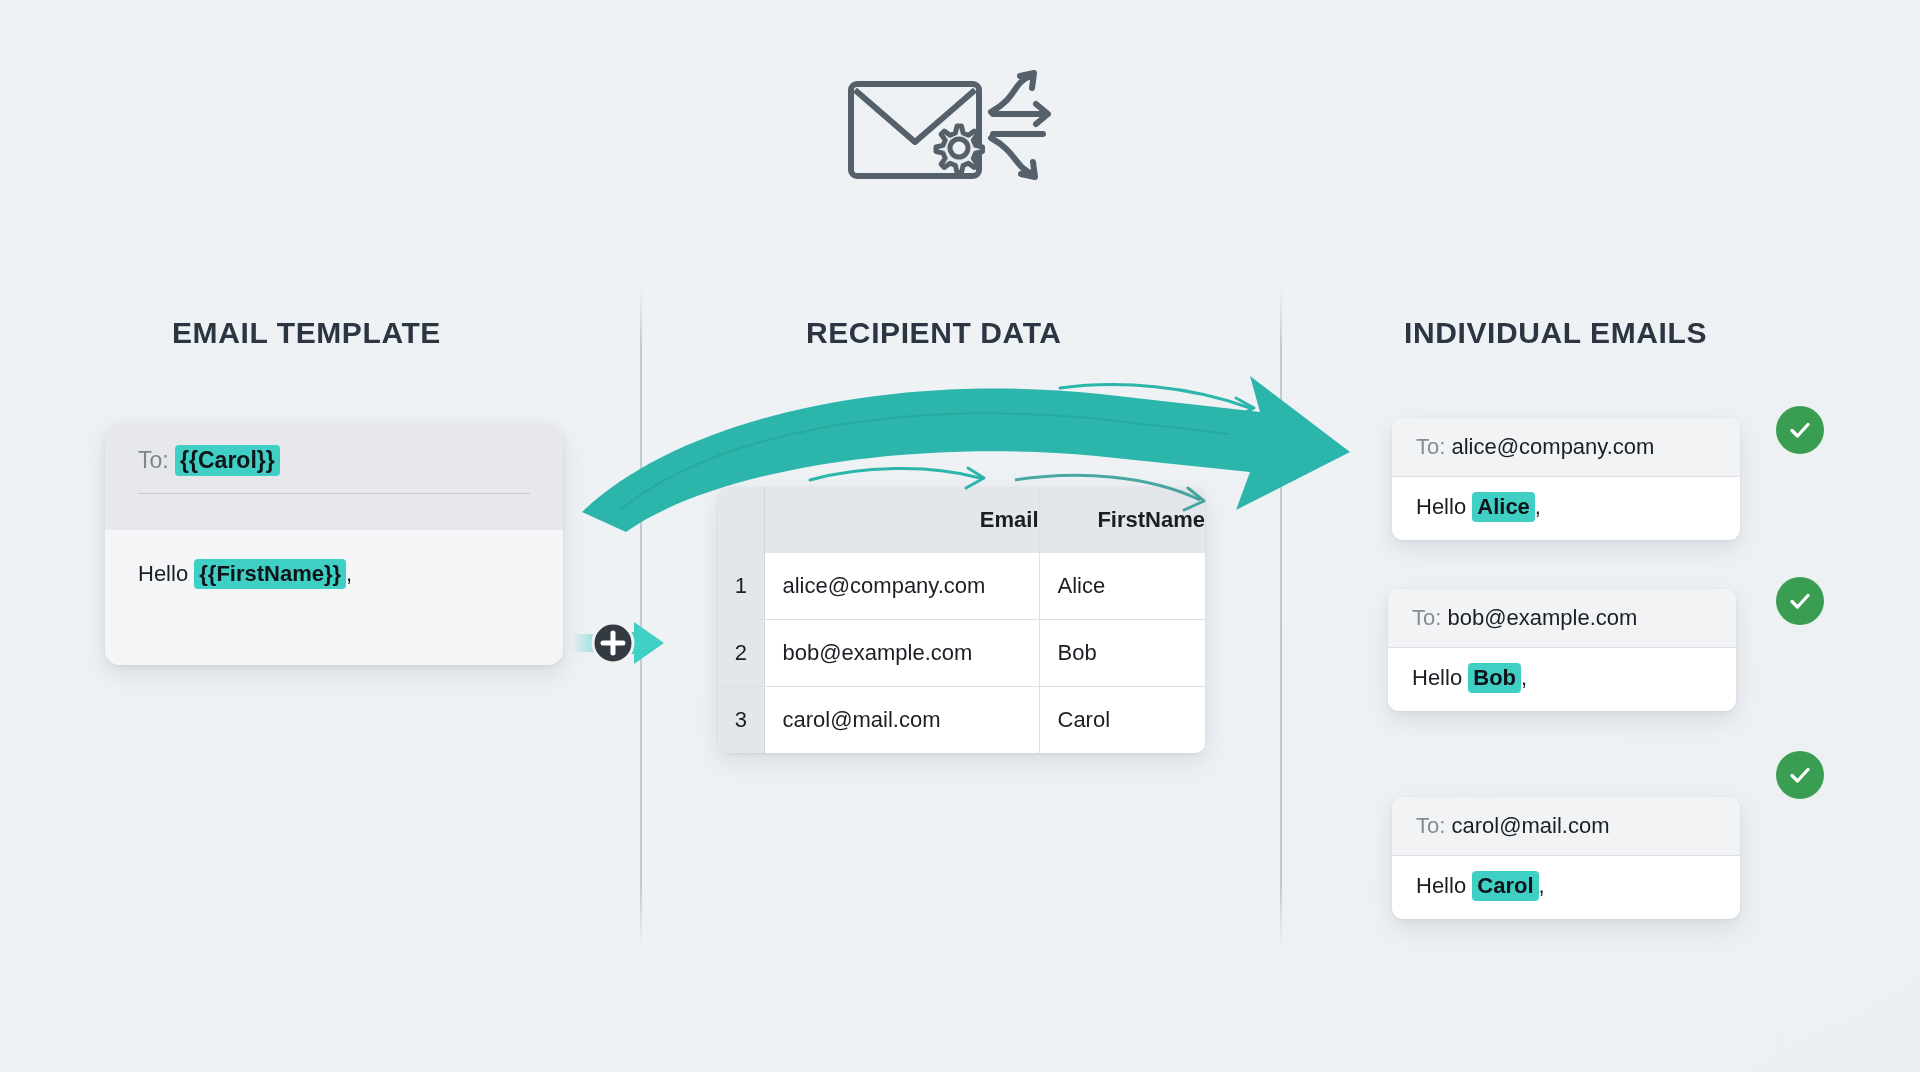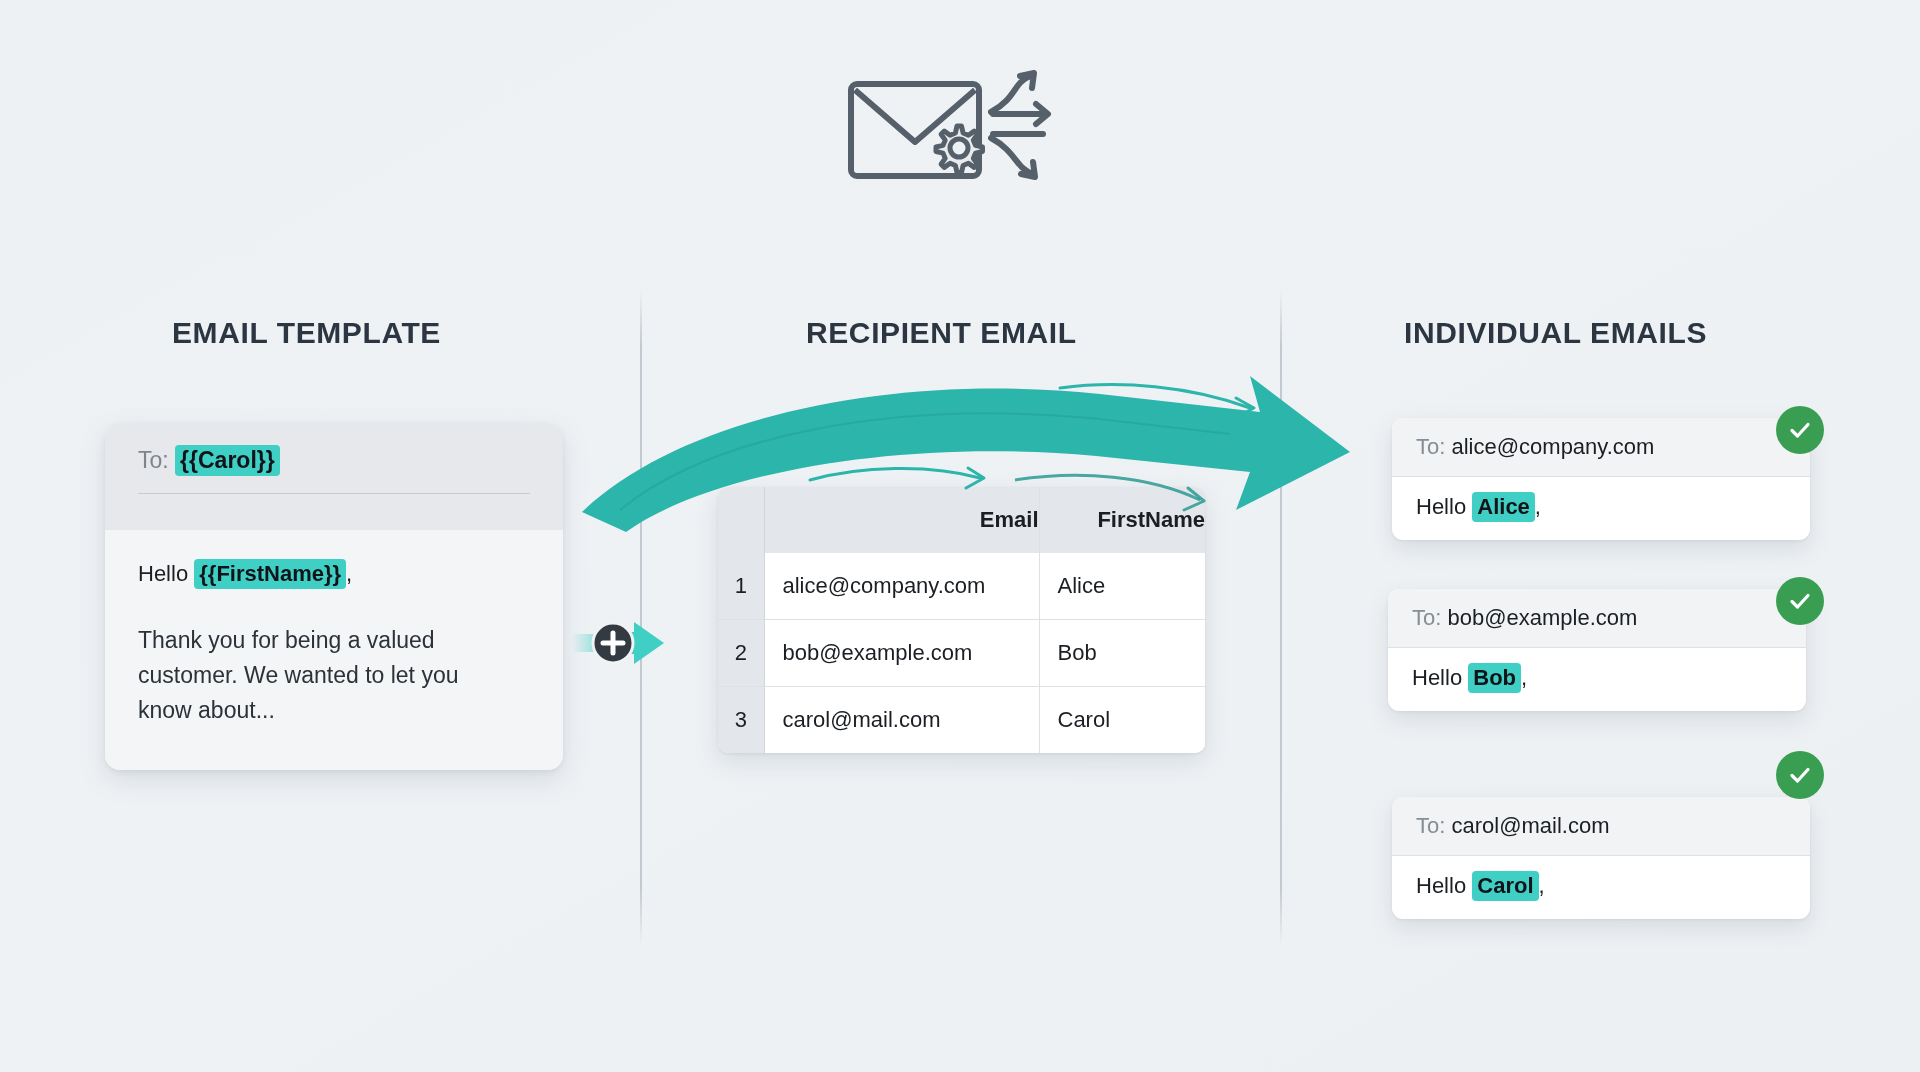--- a/index.html
+++ b/index.html
@@ -174,21 +174,21 @@
     left: 560px;
     top: 360px;
     width: 870px;
     height: 180px;
     pointer-events: none;
   }
 
   
   .out-card {
     position: absolute;
-    width: 418px;
+    width: 348px;
     border-radius: 11px;
     background: #fff;
     box-shadow: 0 9px 22px rgba(96,110,125,0.16), 0 1px 3px rgba(96,110,125,0.10);
     overflow: hidden;
   }
   .out-card.c1 { left: 1392px; top: 418px; }
   .out-card.c2 { left: 1388px; top: 589px; }
   .out-card.c3 { left: 1392px; top: 797px; }
   .out-head {
     background: #f1f3f5;
@@ -239,37 +239,36 @@
         <path d="M26 0 l4.5 0 1.6 7.0 5.3 2.2 5.8-4.1 3.2 3.2-4.1 5.8 2.2 5.3 7.0 1.6 0 4.5 -7.0 1.6 -2.2 5.3 4.1 5.8 -3.2 3.2 -5.8-4.1 -5.3 2.2 -1.6 7.0 -4.5 0 -1.6-7.0 -5.3-2.2 -5.8 4.1 -3.2-3.2 4.1-5.8 -2.2-5.3 -7.0-1.6 0-4.5 7.0-1.6 2.2-5.3 -4.1-5.8 3.2-3.2 5.8 4.1 5.3-2.2z" fill="#e9ecef" stroke="#56606a" stroke-width="5" stroke-linejoin="round"></path>
         <circle cx="28" cy="22" r="9" fill="#eef1f4" stroke="#56606a" stroke-width="5"></circle>
       </g>
     </svg>
   </div>
 
   <div class="divider d1"></div>
   <div class="divider d2"></div>
 
   <div class="col-title t1">EMAIL TEMPLATE</div>
-  <div class="col-title t2">RECIPIENT EMAIL</div>
+  <div class="col-title t2">RECIPIENT DATA</div>
   <div class="col-title t3">INDIVIDUAL EMAILS</div>
 
   <div class="template-card">
     <div class="template-head">
       <div class="tpl-line">
         <span class="tpl-label">To:</span>
         <span class="hl">{{Carol}}</span>
       </div>
       <div class="tpl-rule"></div>
     </div>
     <div class="template-body">
       <div class="tpl-greet">
         <span>Hello</span>
         <span class="hl">{{FirstName}}</span><span>,</span>
       </div>
-      <div class="tpl-para">Thank you for being a valued customer. We wanted to let you know about...</div>
     </div>
   </div>
 
   <div class="connector">
     <svg width="130" height="62" viewBox="0 0 130 62" fill="none">
       <defs>
         <linearGradient id="fade" x1="0" y1="0" x2="1" y2="0">
           <stop offset="0%" stop-color="#3fcfc4" stop-opacity="0"></stop>
           <stop offset="100%" stop-color="#3fcfc4" stop-opacity="0.95"></stop>
         </linearGradient>

